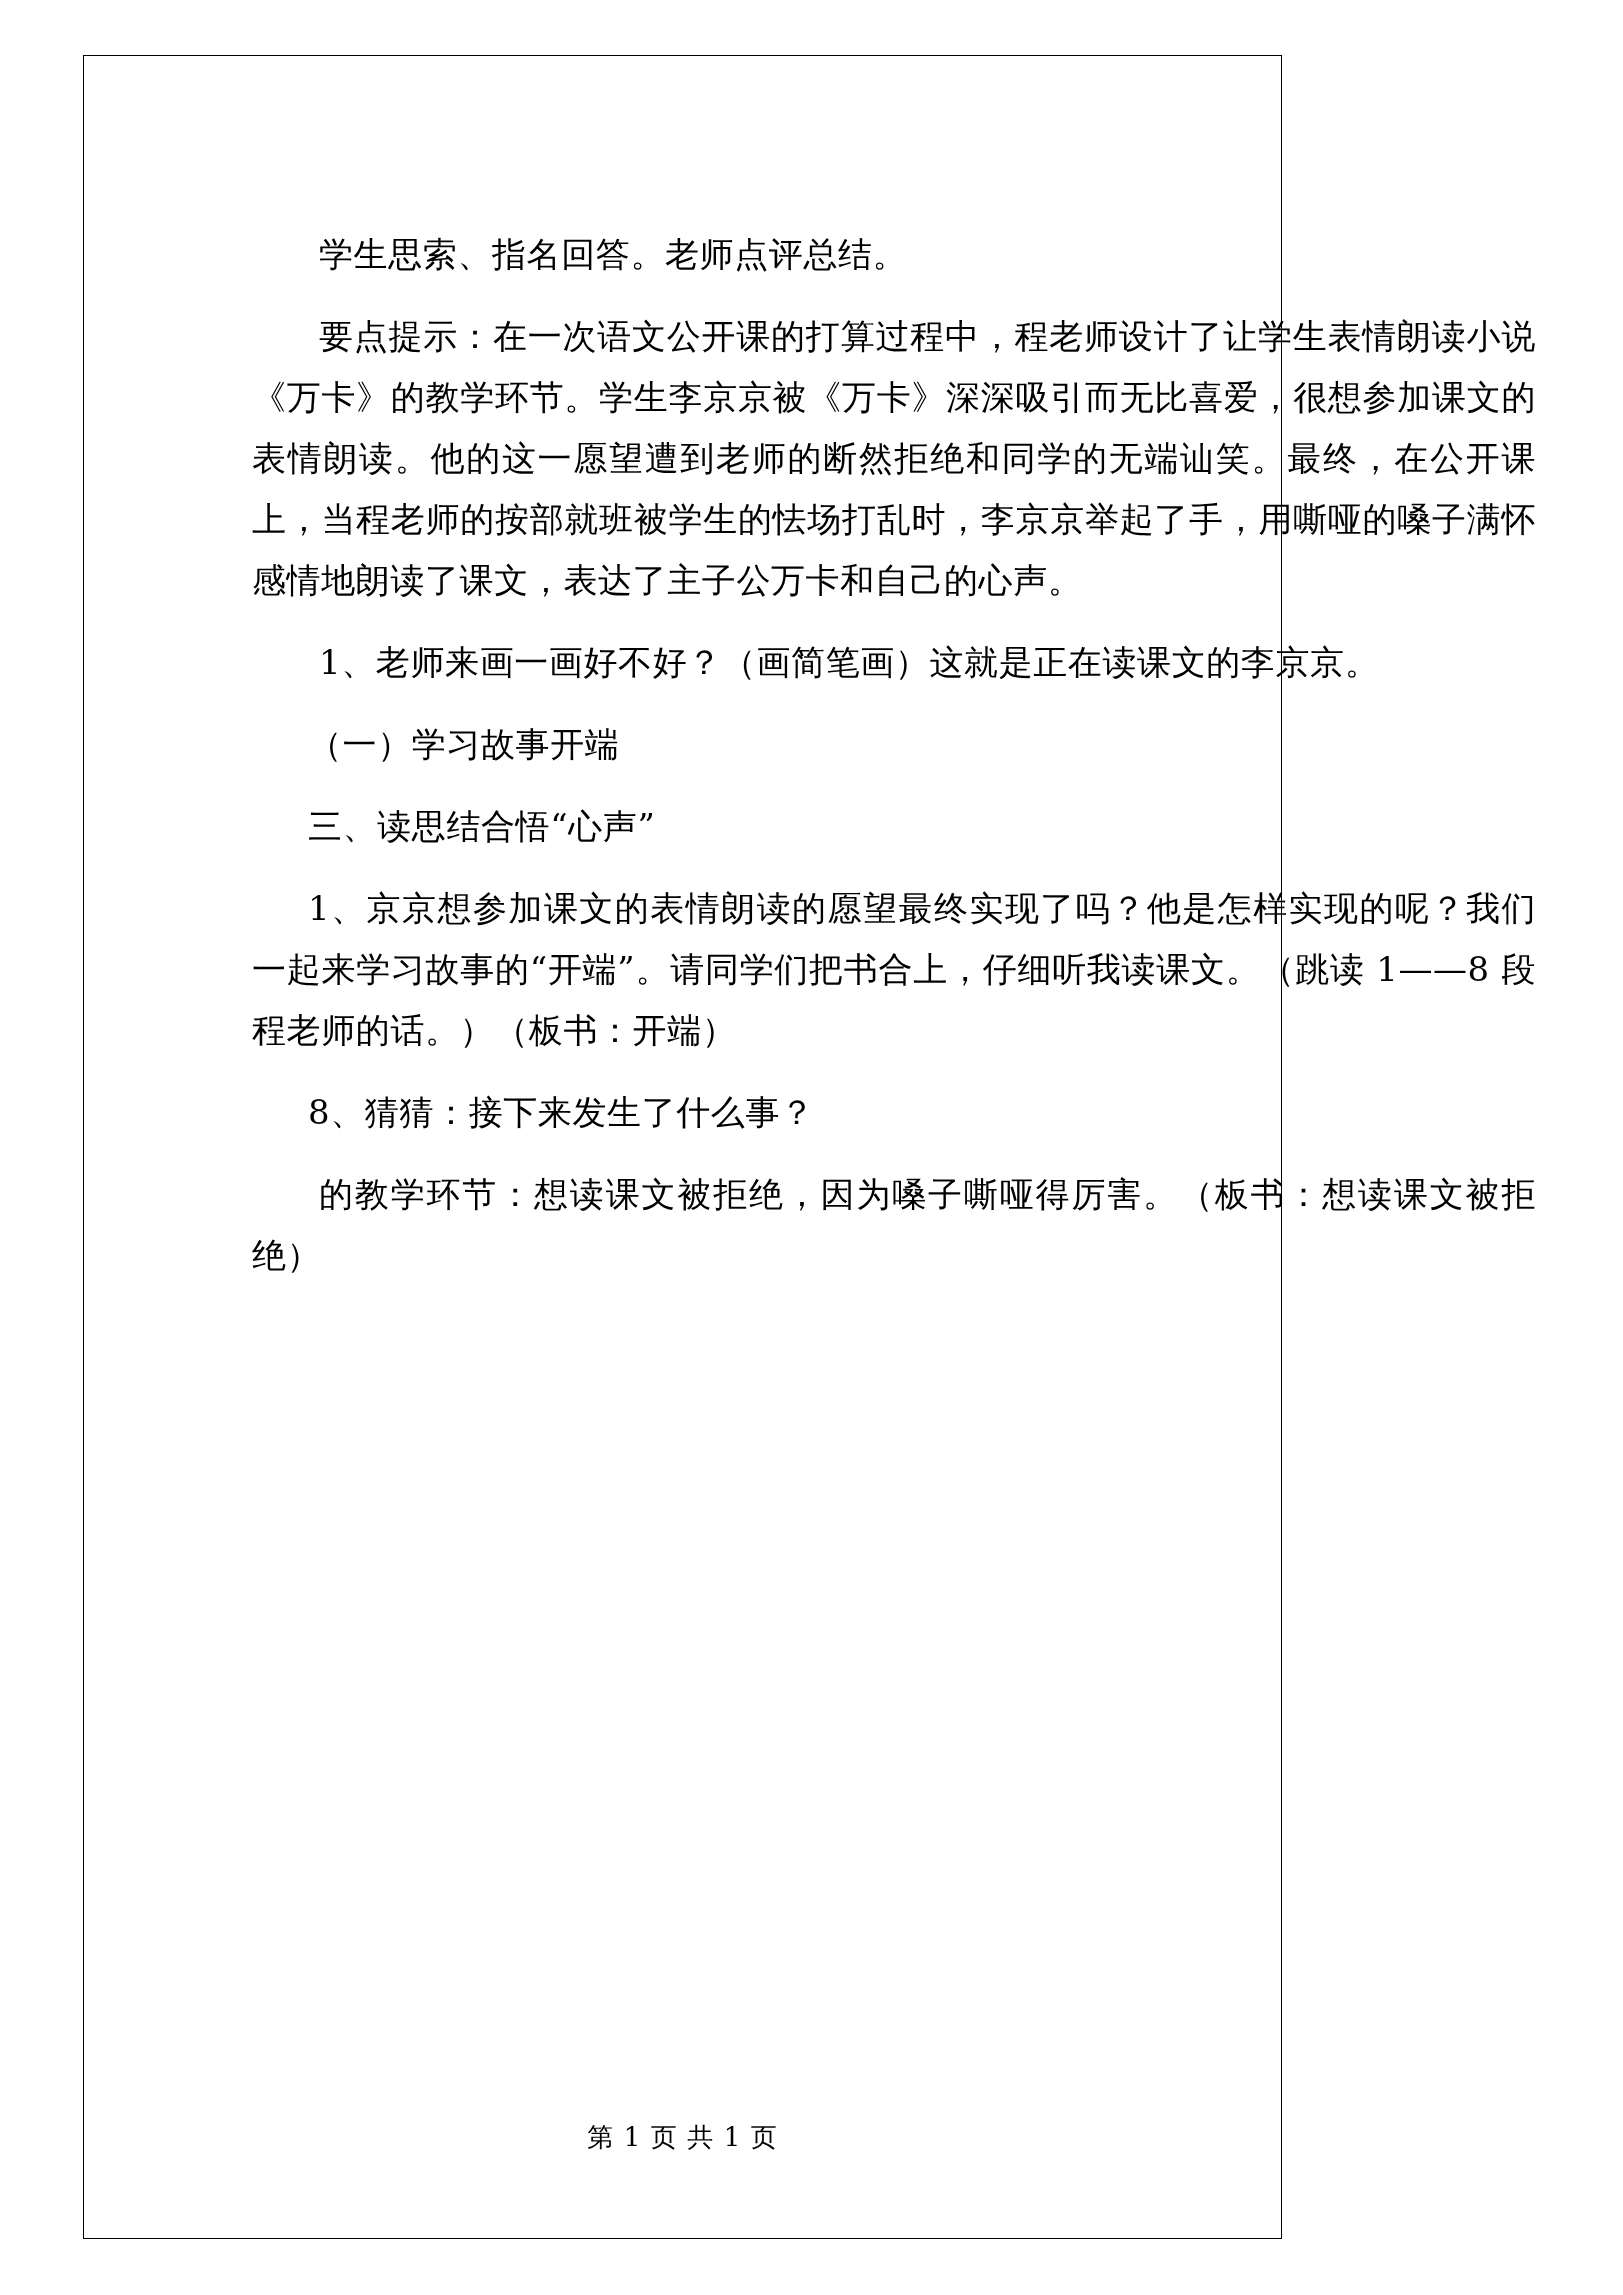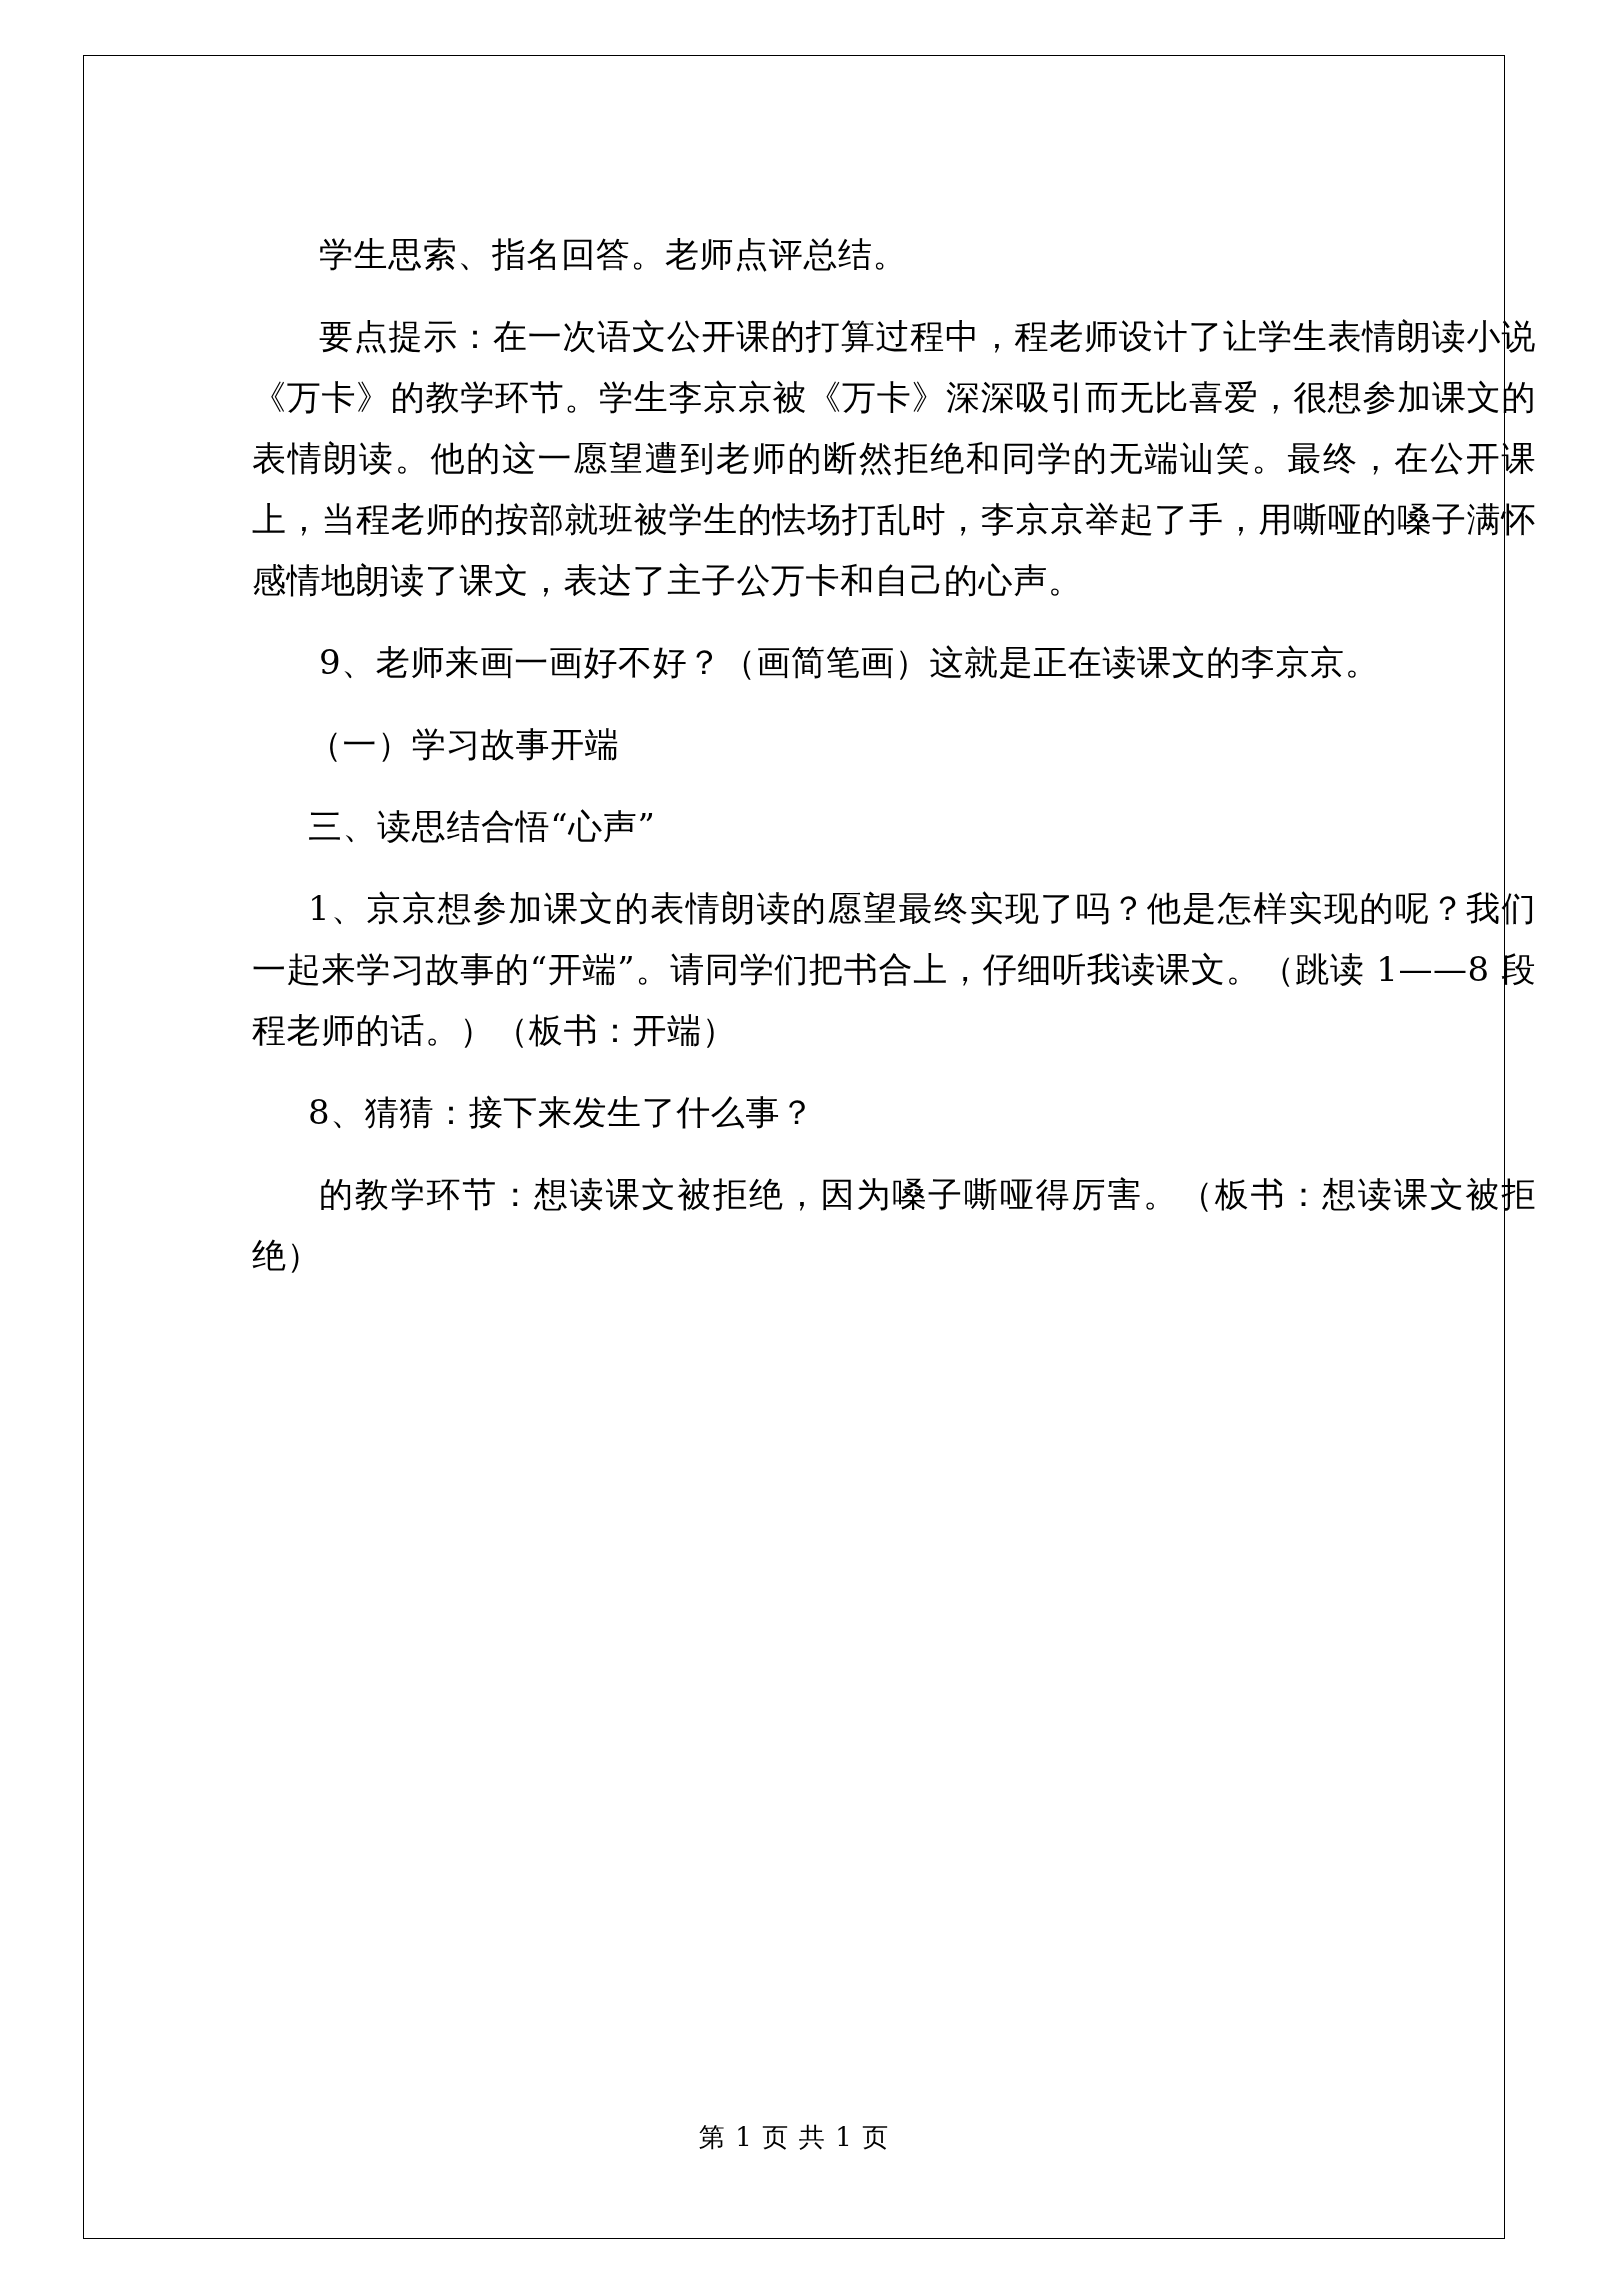--- a/index.html
+++ b/index.html
@@ -15,21 +15,21 @@
     height: 2295px;
     box-sizing: border-box;
     background: #ffffff;
     position: relative;
     overflow: hidden;
   }
   .page-frame {
     position: absolute;
     left: 83px;
     top: 55px;
-    width: 1422px;
+    width: 1199px;
     height: 2184px;
     border: 1.7px solid #000000;
     box-sizing: border-box;
   }
   .content {
     position: absolute;
     left: 168px;
     top: 168px;
     width: 1284px;
   }
@@ -58,21 +58,21 @@
   }
 </style>
 </head>
 <body>
 
 <div class="page">
   <div class="page-frame">
     <div class="content">
       <p class="para">学生思索、指名回答。老师点评总结。</p>
       <p class="para">要点提示：在一次语文公开课的打算过程中，程老师设计了让学生表情朗读小说《万卡》的教学环节。学生李京京被《万卡》深深吸引而无比喜爱，很想参加课文的表情朗读。他的这一愿望遭到老师的断然拒绝和同学的无端讪笑。最终，在公开课上，当程老师的按部就班被学生的怯场打乱时，李京京举起了手，用嘶哑的嗓子满怀感情地朗读了课文，表达了主子公万卡和自己的心声。</p>
-      <p class="para">9、老师来画一画好不好？（画简笔画）这就是正在读课文的李京京。</p>
+      <p class="para">1、老师来画一画好不好？（画简笔画）这就是正在读课文的李京京。</p>
       <p class="para indent-small">（一）学习故事开端</p>
       <p class="para indent-small">三、读思结合悟“心声”</p>
       <p class="para indent-small">1、京京想参加课文的表情朗读的愿望最终实现了吗？他是怎样实现的呢？我们一起来学习故事的“开端”。请同学们把书合上，仔细听我读课文。（跳读 1——8 段程老师的话。）（板书：开端）</p>
       <p class="para indent-small">8、猜猜：接下来发生了什么事？</p>
       <p class="para">的教学环节：想读课文被拒绝，因为嗓子嘶哑得厉害。（板书：想读课文被拒绝）</p>
     </div>
     <div class="footer">第 1 页   共 1 页</div>
   </div>
 </div>
 

